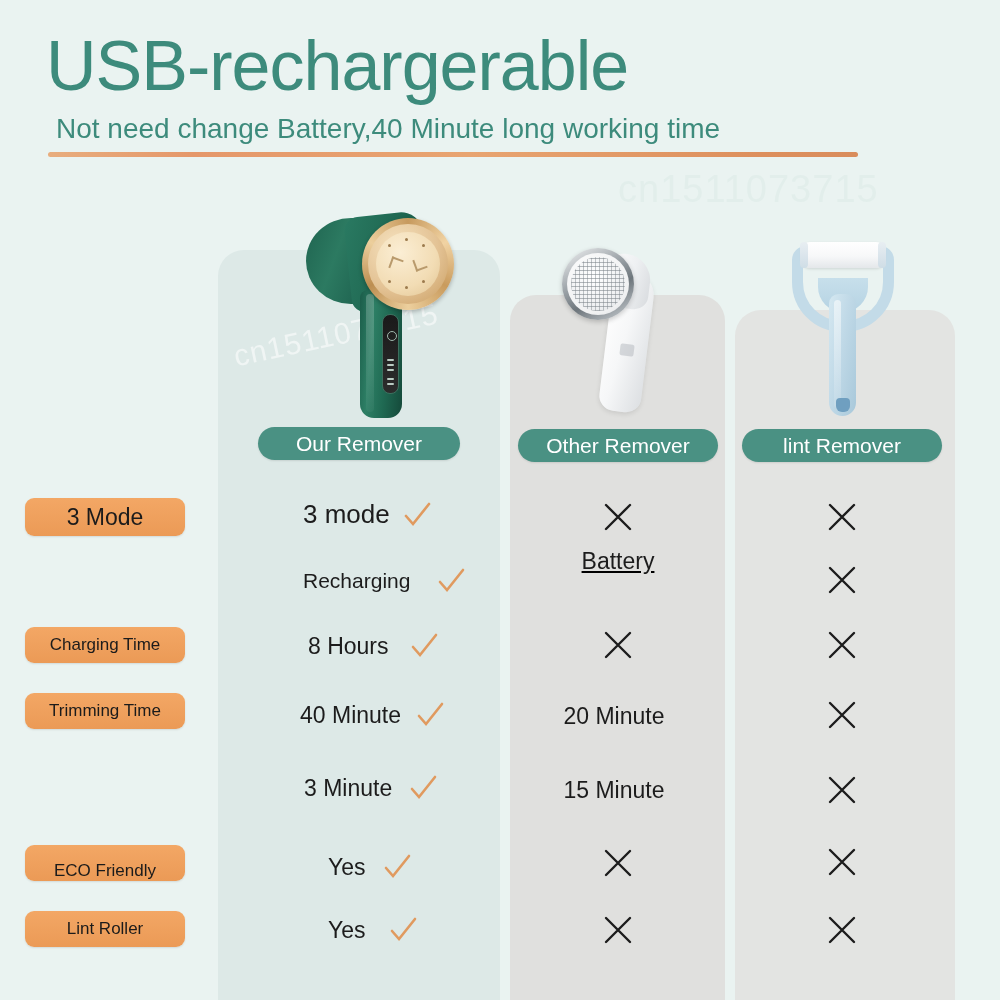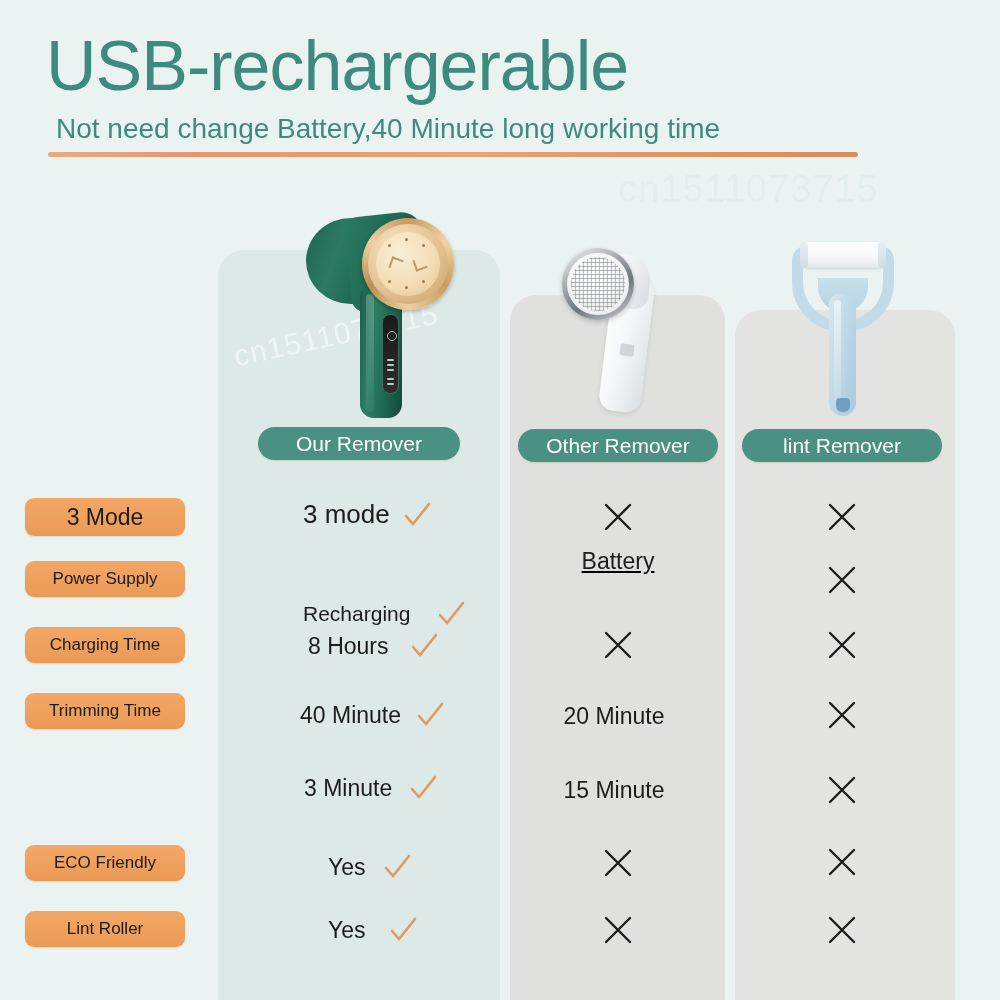--- a/index.html
+++ b/index.html
@@ -455,45 +455,42 @@
   <div class="col-pill pill-2">
     <span>Other Remover</span>
   </div>
   <div class="col-pill pill-3">
     <span>lint Remover</span>
   </div>
 
   <div class="feat-label feat-big" style="top:498px;height:38px;">
     <span>3 Mode</span>
   </div>
-  <div class="feat-label" style="top:561px;height:36px;">
-    <span>Power Supply</span>
-  </div>
   <div class="feat-label" style="top:627px;height:36px;">
     <span>Charging Time</span>
   </div>
   <div class="feat-label" style="top:693px;height:36px;">
     <span>Trimming Time</span>
   </div>
-  <div class="feat-label" style="top:845px;height:36px;">
+  <div class="feat-label" style="top:845px;height:36px;align-items:flex-end;">
     <span>ECO Friendly</span>
   </div>
   <div class="feat-label" style="top:911px;height:36px;">
     <span>Lint Roller</span>
   </div>
 
   <div class="cell" style="left:303px;top:499px;">
     <span class="cell-text cell-text-big">3 mode</span>
     <span class="chk">
       <svg viewBox="0 0 30 30">
           <path d="M4 16 L11 24 L27 4" fill="none" stroke="#e09a5f" stroke-width="2.6" stroke-linecap="round"></path>
         </svg>
     </span>
   </div>
-  <div class="cell" style="left:303px;top:599px;">
+  <div class="cell" style="left:303px;top:566px;">
     <span class="cell-text cell-text-small">Recharging</span>
     <span class="chk" style="margin-left:26px;">
       <svg viewBox="0 0 30 30">
           <path d="M4 16 L11 24 L27 4" fill="none" stroke="#e09a5f" stroke-width="2.6" stroke-linecap="round"></path>
         </svg>
     </span>
   </div>
   <div class="cell" style="left:308px;top:631px;">
     <span class="cell-text">8 Hours</span>
     <span class="chk" style="margin-left:20px;">

